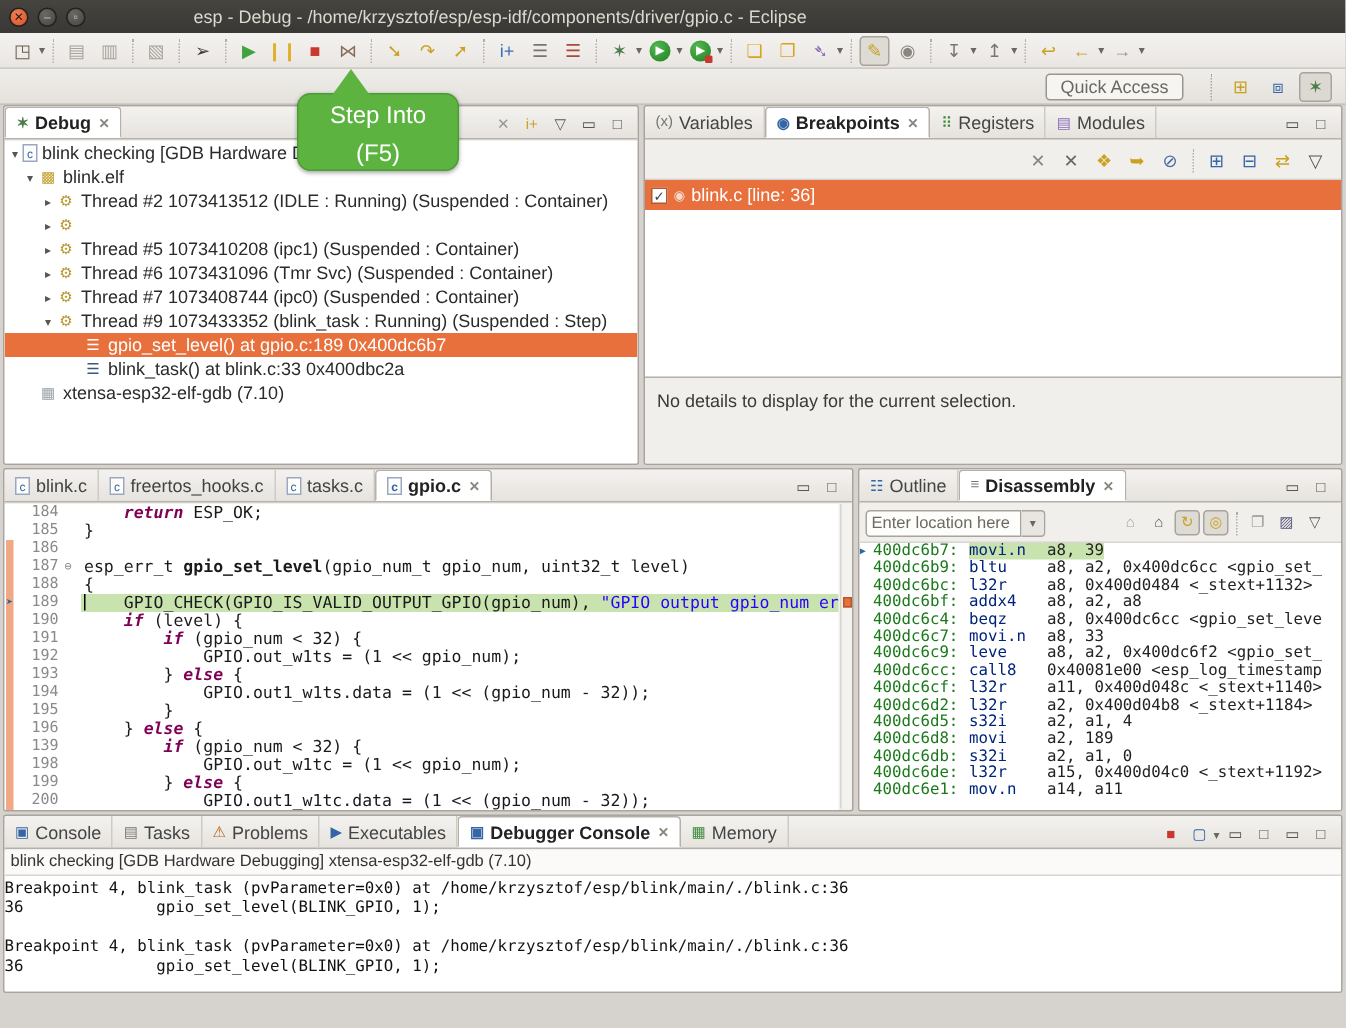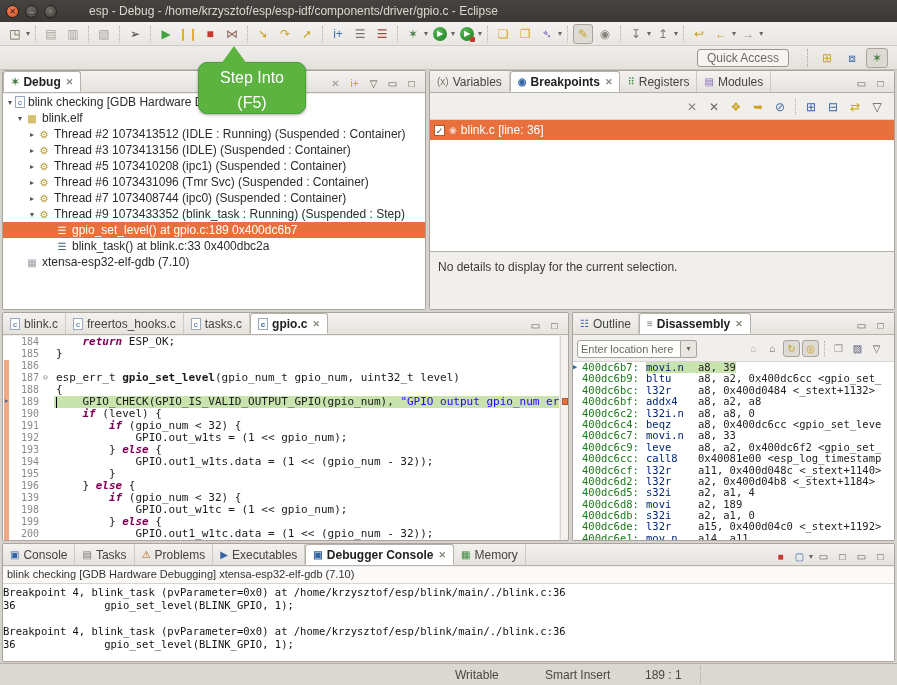--- a/index.html
+++ b/index.html
@@ -6,21 +6,21 @@
   html,body { width:897px; height:685px; overflow:hidden; font-family:"Liberation Sans",sans-serif; background:#d6d2cd; }
   #window { position:relative; width:897px; height:685px; background:#d6d2cd; }
 
   
   #titlebar { position:absolute; left:0; top:0; width:897px; height:22px;
     background:linear-gradient(#46443f,#3a3835); display:flex; align-items:center; }
   .winbtn { width:13px; height:13px; border-radius:50%; margin-left:6px; border:1px solid #23211e;
     display:inline-flex; align-items:center; justify-content:center; font-size:8px; color:#2a1a10; }
   .winbtn.close { background:radial-gradient(circle at 35% 30%, #f07d52, #d8532a); }
   .winbtn.minmax { background:radial-gradient(circle at 35% 30%, #6b6962, #474540); color:#c9c5bd; }
-  #title-text { color:#dcd8d0; font-size:12px; margin-left:32px; white-space:nowrap;text-align:right; }
+  #title-text { color:#dcd8d0; font-size:12px; margin-left:72px; white-space:nowrap;text-align:right; }
 
   
   #toolbar-row { position:absolute; left:0; top:22px; width:897px; height:24px;
     background:linear-gradient(#f4f2f0,#e9e6e2); border-bottom:1px solid #cfcac4;
     display:flex; align-items:center; padding-left:4px; }
   .tsep { width:1px; height:16px; border-left:1px dotted #b3aea7; margin:0 4px; }
   .tbtn { width:20px; height:20px; display:inline-flex; align-items:center; justify-content:center;
     border:1px solid transparent; border-radius:3px; margin:0 1px; position:relative; }
   .tbtn.pressed { border-color:#a8a39c; background:#dedad4; }
   .tbtn .glyph { font-size:12px; line-height:12px; }
@@ -293,21 +293,20 @@
           <span class="tlabel">blink.elf</span>
         </div>
         <div class="trow" style="padding-left: 24px;">
           <span class="arrow">▸</span>
           <span class="ticon" style="color: rgb(184, 151, 46);">⚙</span>
           <span class="tlabel">Thread #2 1073413512 (IDLE : Running) (Suspended : Container)</span>
         </div>
         <div class="trow" style="padding-left: 24px;">
           <span class="arrow">▸</span>
           <span class="ticon" style="color: rgb(184, 151, 46);">⚙</span>
-          <span class="tlabel">Thread #3 1073413156 (IDLE) (Suspended : Container)</span>
         </div>
         <div class="trow" style="padding-left: 24px;">
           <span class="arrow">▸</span>
           <span class="ticon" style="color: rgb(184, 151, 46);">⚙</span>
           <span class="tlabel">Thread #5 1073410208 (ipc1) (Suspended : Container)</span>
         </div>
         <div class="trow" style="padding-left: 24px;">
           <span class="arrow">▸</span>
           <span class="ticon" style="color: rgb(184, 151, 46);">⚙</span>
           <span class="tlabel">Thread #6 1073431096 (Tmr Svc) (Suspended : Container)</span>
@@ -507,21 +506,20 @@
             <span class="tbtn">
               <span class="glyph" style="color: rgb(90, 86, 79);">▽</span>
             </span>
           </span>
       </div>
       <div id="dis-content">
           <div class="drow cur"><span class="dmark">▶</span><span class="daddr">400dc6b7:</span><span class="dbody"><span class="dop">movi.n</span><span class="dargs">a8, 39</span></span></div>
           <div class="drow"><span class="dmark"></span><span class="daddr">400dc6b9:</span><span class="dbody"><span class="dop">bltu</span><span class="dargs">a8, a2, 0x400dc6cc &lt;gpio_set_</span></span></div>
           <div class="drow"><span class="dmark"></span><span class="daddr">400dc6bc:</span><span class="dbody"><span class="dop">l32r</span><span class="dargs">a8, 0x400d0484 &lt;_stext+1132&gt;</span></span></div>
           <div class="drow"><span class="dmark"></span><span class="daddr">400dc6bf:</span><span class="dbody"><span class="dop">addx4</span><span class="dargs">a8, a2, a8</span></span></div>
-          <div class="drow"><span class="dmark"></span><span class="daddr">400dc6c2:</span><span class="dbody"><span class="dop">l32i.n</span><span class="dargs">a8, a8, 0</span></span></div>
           <div class="drow"><span class="dmark"></span><span class="daddr">400dc6c4:</span><span class="dbody"><span class="dop">beqz</span><span class="dargs">a8, 0x400dc6cc &lt;gpio_set_leve</span></span></div>
           <div class="drow"><span class="dmark"></span><span class="daddr">400dc6c7:</span><span class="dbody"><span class="dop">movi.n</span><span class="dargs">a8, 33</span></span></div>
           <div class="drow"><span class="dmark"></span><span class="daddr">400dc6c9:</span><span class="dbody"><span class="dop">leve</span><span class="dargs">a8, a2, 0x400dc6f2 &lt;gpio_set_</span></span></div>
           <div class="drow"><span class="dmark"></span><span class="daddr">400dc6cc:</span><span class="dbody"><span class="dop">call8</span><span class="dargs">0x40081e00 &lt;esp_log_timestamp</span></span></div>
           <div class="drow"><span class="dmark"></span><span class="daddr">400dc6cf:</span><span class="dbody"><span class="dop">l32r</span><span class="dargs">a11, 0x400d048c &lt;_stext+1140&gt;</span></span></div>
           <div class="drow"><span class="dmark"></span><span class="daddr">400dc6d2:</span><span class="dbody"><span class="dop">l32r</span><span class="dargs">a2, 0x400d04b8 &lt;_stext+1184&gt;</span></span></div>
           <div class="drow"><span class="dmark"></span><span class="daddr">400dc6d5:</span><span class="dbody"><span class="dop">s32i</span><span class="dargs">a2, a1, 4</span></span></div>
           <div class="drow"><span class="dmark"></span><span class="daddr">400dc6d8:</span><span class="dbody"><span class="dop">movi</span><span class="dargs">a2, 189</span></span></div>
           <div class="drow"><span class="dmark"></span><span class="daddr">400dc6db:</span><span class="dbody"><span class="dop">s32i</span><span class="dargs">a2, a1, 0</span></span></div>
           <div class="drow"><span class="dmark"></span><span class="daddr">400dc6de:</span><span class="dbody"><span class="dop">l32r</span><span class="dargs">a15, 0x400d04c0 &lt;_stext+1192&gt;</span></span></div>
@@ -578,26 +576,20 @@
             <span class="glyph" style="color: rgb(90, 86, 79);">□</span>
           </span>
         </span>
       </div>
     <div class="content" style="top:23px;">
       <div id="console-header">blink checking [GDB Hardware Debugging] xtensa-esp32-elf-gdb (7.10)</div>
       <div id="console-content"><div>Breakpoint 4, blink_task (pvParameter=0x0) at /home/krzysztof/esp/blink/main/./blink.c:36</div><div>36              gpio_set_level(BLINK_GPIO, 1);</div><div>&nbsp;</div><div>Breakpoint 4, blink_task (pvParameter=0x0) at /home/krzysztof/esp/blink/main/./blink.c:36</div><div>36              gpio_set_level(BLINK_GPIO, 1);</div></div>
     </div>
   </div>
 
-  <div id="statusbar">
-    <span style="left:455px;">Writable</span>
-    <span style="left:545px;">Smart Insert</span>
-    <span style="left:645px;">189 : 1</span>
-    <span style="left:700px;top:2px;height:17px;border-left:1px dotted #a8a39c;"></span>
-  </div>
 
   <div id="callout">
     <div class="tri"></div>
     <div style="margin-top:2px;">Step Into</div>
     <div>(F5)</div>
   </div>
 
 </div>
 
 </body></html>

